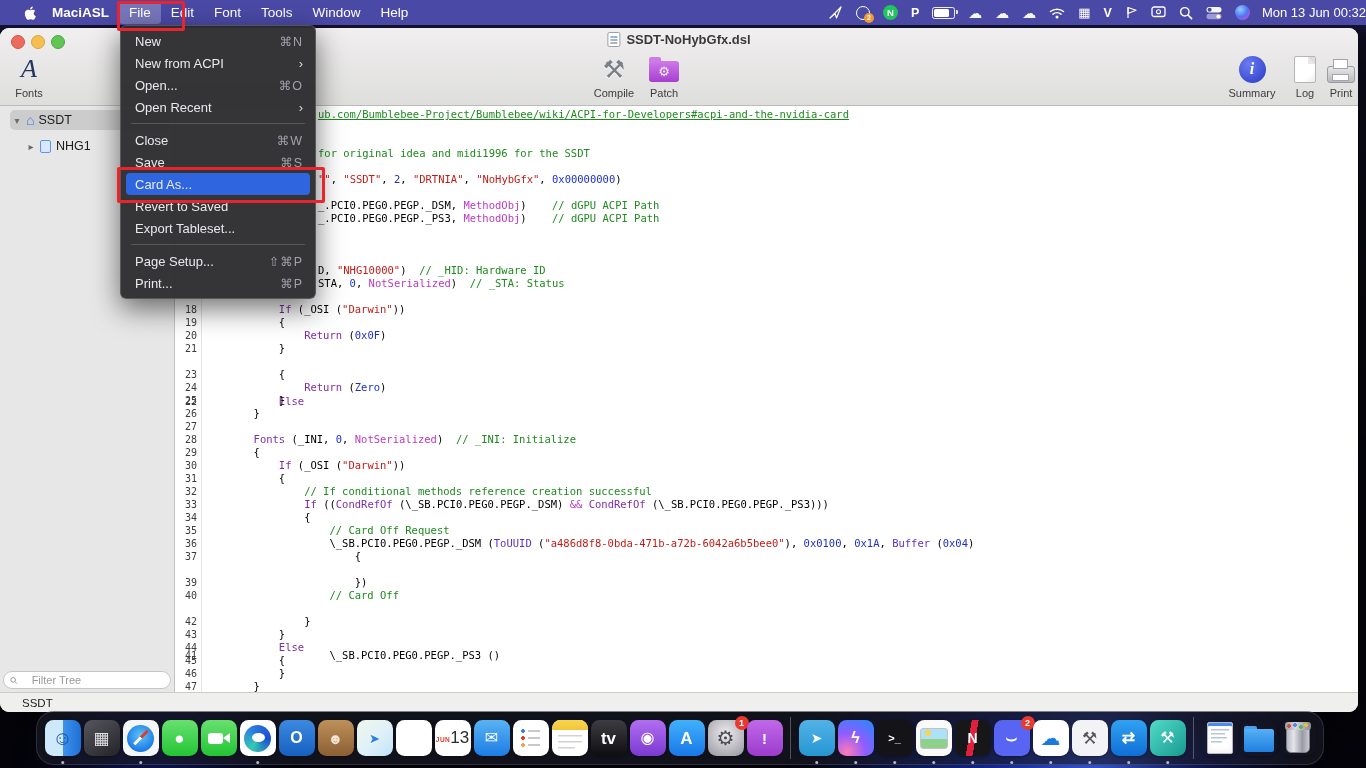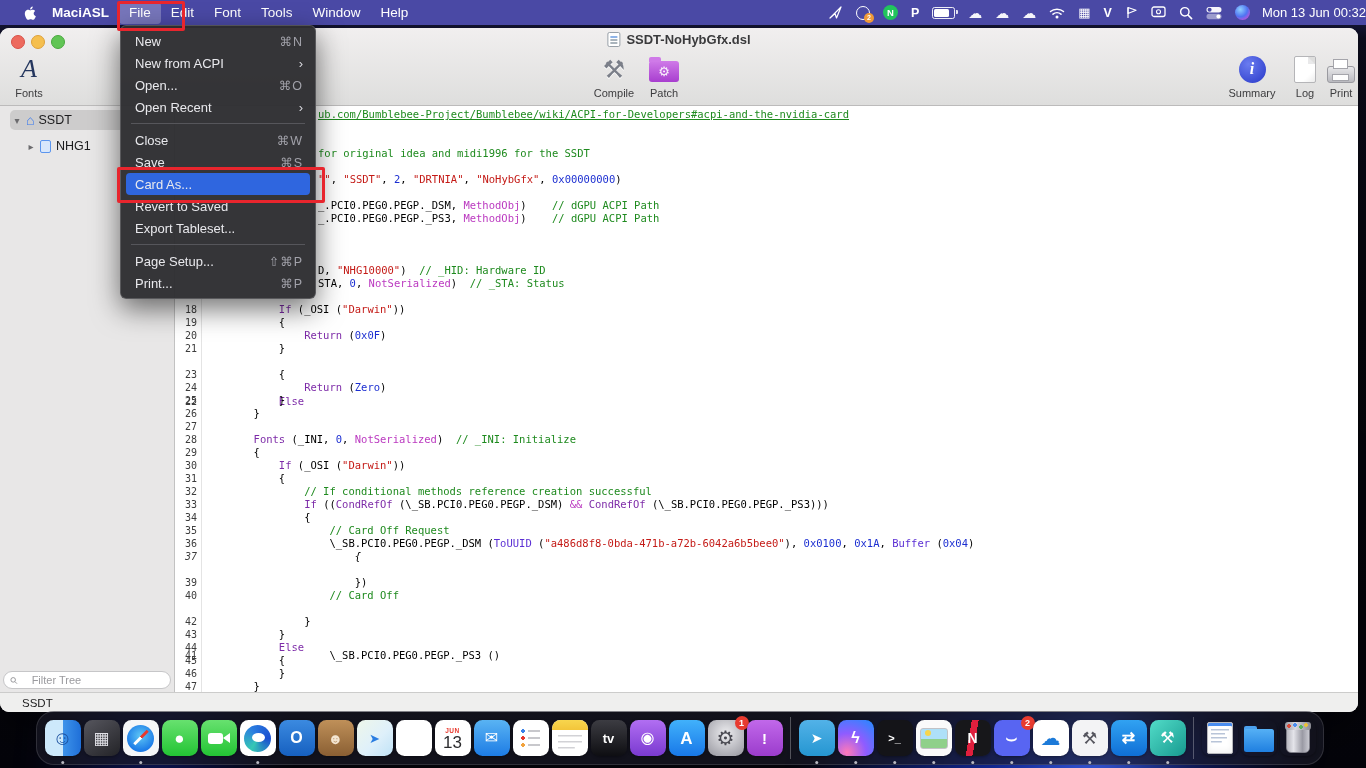--- a/index.html
+++ b/index.html
@@ -133,21 +133,21 @@
     background:linear-gradient(180deg,#e8382c 50%,#fff 50%);}
   .k-facetime::before{content:"";width:15px;height:11px;background:#fff;border-radius:3px;margin-left:-6px;}
   .k-facetime::after{content:"";position:absolute;right:7px;border-style:solid;border-width:5px 0 5px 7px;
     border-color:transparent transparent transparent #fff;transform:rotate(180deg);}
   .k-edge::before{content:"";width:27px;height:27px;border-radius:50%;
     background:conic-gradient(from 210deg,#35c8b4,#2b7de0,#1a4fd0,#35c8b4);}
   .k-edge::after{content:"";position:absolute;width:13px;height:9px;border-radius:50%;background:#fff;top:13px;left:12px;}
   .k-photos::before{content:"";width:26px;height:26px;border-radius:50%;
     background:conic-gradient(#f2b63d,#ef4136,#c families,#9b59b6,#3b82e8,#35b558,#f2b63d);}
   .k-photos::after{content:"";position:absolute;width:9px;height:9px;border-radius:50%;background:#fff;}
-  .k-calendar{flex-direction:column;}
+  .k-calendar{flex-direction:row;}
   .cal-mon{font-size:6.5px;font-weight:bold;color:#e8382c;letter-spacing:.5px;margin-top:3px;}
   .cal-day{font-size:17px;color:#2c2c2e;line-height:18px;}
   .k-reminders::before{content:"";width:20px;height:20px;
     background:
       radial-gradient(circle 2px at 2px 3px,#3b82e8 95%,transparent),
       radial-gradient(circle 2px at 2px 10px,#e8382c 95%,transparent),
       radial-gradient(circle 2px at 2px 17px,#f2a33d 95%,transparent),
       linear-gradient(#c8c8cc 0 0) 7px 2px/12px 2px no-repeat,
       linear-gradient(#c8c8cc 0 0) 7px 9px/12px 2px no-repeat,
       linear-gradient(#c8c8cc 0 0) 7px 16px/12px 2px no-repeat;
@@ -277,21 +277,21 @@
       <div class="code-line" style="top: 314px;"><span class="ln">27</span></div>
       <div class="code-line" style="top: 327px;"><span class="ln">28</span><span class="code-seg"><span class="tk-p">        </span><span class="tk-k">Fonts</span><span class="tk-p"> (_INI, </span><span class="tk-n">0</span><span class="tk-p">, </span><span class="tk-t">NotSerialized</span><span class="tk-p">)  </span><span class="tk-c">// _INI: Initialize</span></span></div>
       <div class="code-line" style="top: 340px;"><span class="ln">29</span><span class="code-seg"><span class="tk-p">        {</span></span></div>
       <div class="code-line" style="top: 353px; padding-left: 42px;"><span class="ln">30</span><span class="code-seg"><span class="tk-p">            </span><span class="tk-k">If</span><span class="tk-p"> (_OSI (</span><span class="tk-s">"Darwin"</span><span class="tk-p">))</span></span></div>
       <div class="code-line" style="top: 366px;"><span class="ln">31</span><span class="code-seg"><span class="tk-p">            {</span></span></div>
       <div class="code-line" style="top: 379px;"><span class="ln">32</span><span class="code-seg"><span class="tk-p">                </span><span class="tk-c">// If conditional methods reference creation successful</span></span></div>
       <div class="code-line" style="top: 392px;"><span class="ln">33</span><span class="code-seg"><span class="tk-p">                </span><span class="tk-k">If</span><span class="tk-p"> ((</span><span class="tk-k">CondRefOf</span><span class="tk-p"> (\_SB.PCI0.PEG0.PEGP._DSM) </span><span class="tk-t">&amp;&amp;</span><span class="tk-p"> </span><span class="tk-k">CondRefOf</span><span class="tk-p"> (\_SB.PCI0.PEG0.PEGP._PS3)))</span></span></div>
       <div class="code-line" style="top: 405px;"><span class="ln">34</span><span class="code-seg"><span class="tk-p">                {</span></span></div>
       <div class="code-line" style="top: 418px;"><span class="ln">35</span><span class="code-seg"><span class="tk-p">                    </span><span class="tk-c">// Card Off Request</span></span></div>
       <div class="code-line" style="top: 431px;"><span class="ln">36</span><span class="code-seg"><span class="tk-p">                    \_SB.PCI0.PEG0.PEGP._DSM (</span><span class="tk-f">ToUUID</span><span class="tk-p"> (</span><span class="tk-s">"a486d8f8-0bda-471b-a72b-6042a6b5bee0"</span><span class="tk-p">), </span><span class="tk-n">0x0100</span><span class="tk-p">, </span><span class="tk-n">0x1A</span><span class="tk-p">, </span><span class="tk-f">Buffer</span><span class="tk-p"> (</span><span class="tk-n">0x04</span><span class="tk-p">)</span></span></div>
-      <div class="code-line" style="top: 444px; font-style: italic;"><span class="ln">37</span><span class="code-seg"><span class="tk-p">                        {</span></span></div>
+      <div class="code-line" style="top: 444px;"><span class="ln">37</span><span class="code-seg"><span class="tk-p">                        {</span></span></div>
       <div class="code-line" style="top: 470px;"><span class="ln">39</span><span class="code-seg"><span class="tk-p">                        })</span></span></div>
       <div class="code-line" style="top: 483px;"><span class="ln">40</span><span class="code-seg"><span class="tk-p">                    </span><span class="tk-c">// Card Off</span></span></div>
       <div class="code-line" style="top: 496px; margin-top: 47px;"><span class="ln">41</span><span class="code-seg"><span class="tk-p">                    \_SB.PCI0.PEG0.PEGP._PS3 ()</span></span></div>
       <div class="code-line" style="top: 509px;"><span class="ln">42</span><span class="code-seg"><span class="tk-p">                }</span></span></div>
       <div class="code-line" style="top: 522px;"><span class="ln">43</span><span class="code-seg"><span class="tk-p">            }</span></span></div>
       <div class="code-line" style="top: 535px;"><span class="ln">44</span><span class="code-seg"><span class="tk-p">            </span><span class="tk-k">Else</span></span></div>
       <div class="code-line" style="top: 548px;"><span class="ln">45</span><span class="code-seg"><span class="tk-p">            {</span></span></div>
       <div class="code-line" style="top: 561px;"><span class="ln">46</span><span class="code-seg"><span class="tk-p">            }</span></span></div>
       <div class="code-line" style="top: 574px;"><span class="ln">47</span><span class="code-seg"><span class="tk-p">        }</span></span></div>
     </div>
@@ -471,21 +471,21 @@
     <div class="di k-calendar" style="background: rgb(255, 255, 255);">
       <span class="cal-mon">JUN</span>
       <span class="cal-day">13</span>
     </div>
     <div class="di" style="background: linear-gradient(rgb(89, 179, 243), rgb(29, 124, 229));">
       <span class="gl" style="color: rgb(255, 255, 255); font-size: 16px;">✉</span>
     </div>
     <div class="di k-reminders" style="background: rgb(255, 255, 255);"></div>
     <div class="di k-notes" style="background: rgb(255, 255, 255);"></div>
     <div class="di" style="background: linear-gradient(rgb(60, 60, 66), rgb(14, 14, 18));">
-      <span class="gl bold" style="color: rgb(255, 255, 255); font-size: 13px;">tv</span>
+      <span class="gl bold" style="color: rgb(255, 255, 255); font-size: 17px;">tv</span>
     </div>
     <div class="di" style="background: linear-gradient(rgb(177, 110, 242), rgb(122, 58, 208));">
       <span class="gl" style="color: rgb(255, 255, 255); font-size: 16px;">◉</span>
     </div>
     <div class="di" style="background: linear-gradient(rgb(65, 177, 251), rgb(24, 120, 232));">
       <span class="gl bold" style="color: rgb(255, 255, 255); font-size: 17px;">A</span>
     </div>
     <div class="di" style="background: radial-gradient(circle at 50% 38%, rgb(237, 237, 240), rgb(150, 150, 158));">
       <span class="gl" style="color: rgb(74, 74, 82); font-size: 20px;">⚙</span>
       <span class="badge">1</span>

